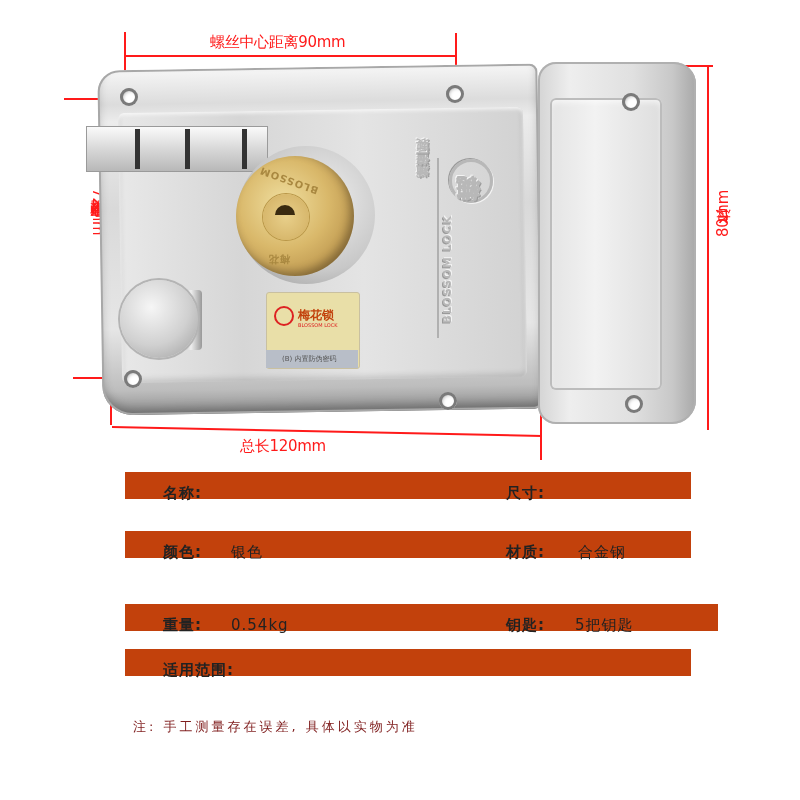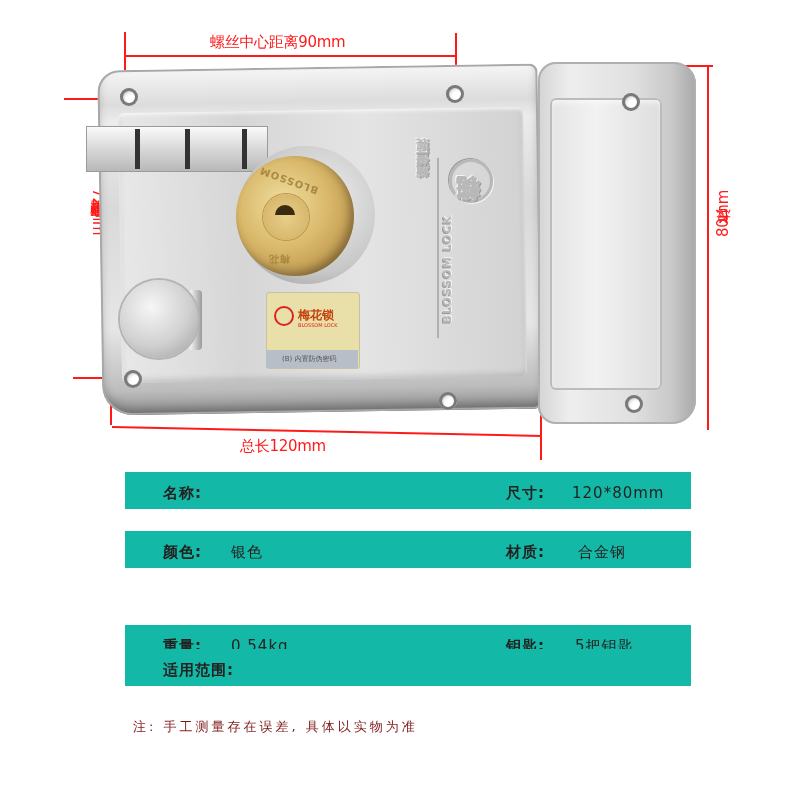--- a/index.html
+++ b/index.html
@@ -47,21 +47,21 @@
   .knob { left:120px; top:280px; width:78px; height:78px; border-radius:50%;
     background:radial-gradient(circle at 40% 35%,#f6f6f6 0%,#d0d0d0 55%,#9c9c9c 100%);
     box-shadow: 0 0 0 2px #b4b4b4; }
   .knob-stem { left:180px; top:290px; width:22px; height:60px; background:linear-gradient(90deg,#bbb,#eee,#999); border-radius:4px; }
   .emboss { color:#b8b8b8; font-size:15px; font-weight:bold; text-shadow: 1px 1px 0 #f4f4f4, -1px -1px 0 #9a9a9a; }
   .emboss-logo { left:449px; top:159px; width:44px; height:44px; border-radius:50%; border:3px solid #b8b8b8;
     box-shadow: 1px 1px 0 #f4f4f4, -1px -1px 0 #9a9a9a; box-sizing:border-box; }
   .emboss-line { left:437px; top:158px; width:2px; height:180px; background:#b0b0b0; }
 
   
-  .row { left:125px; width:566px; height:37px; background:#14b8a6; }
+  .row { left:125px; width:566px; height:27px; background:#c2410c; }
   .cell { position:absolute; top:0; height:43px; line-height:43px; font-size:15px; color:#222; white-space:nowrap; }
   .label { font-weight:bold; letter-spacing:1px; }
   .val { letter-spacing:1px; }
   .note { left:133px; top:718px; font-size:13px; color:#7f1d1d; letter-spacing:3px; }
 </style>
 </head>
 <body>
 
 <div class="abs red" style="left:124px;top:32px;width:2px;height:50px;"></div>
 <div class="abs red" style="left:455px;top:33px;width:2px;height:70px;"></div>
@@ -120,31 +120,30 @@
 
 <div class="abs emboss-line"></div>
 <div class="abs emboss-logo"></div>
 <div class="abs emboss vtext" style="left:452px;top:220px;font-size:24px;transform:rotate(180deg);">梅花锁</div>
 <div class="abs emboss vtext" style="left:441px;top:215px;font-size:11px;letter-spacing:1px;transform:rotate(180deg);">BLOSSOM LOCK</div>
 <div class="abs emboss vtext" style="left:414px;top:160px;font-size:13px;letter-spacing:2px;transform:rotate(180deg);">精美耳 值深蓝 匠製</div>
 
 <div class="abs row" style="top:472px;">
   <span class="cell label" style="left:38px;">名称:</span>
   <span class="cell label" style="left:381px;">尺寸:</span>
-  <span class="cell val" style="left:447px;">120*80mm</span>
 </div>
 
 <div class="abs row" style="top:531px;">
   <span class="cell label" style="left:38px;">颜色:</span>
   <span class="cell val" style="left:106px;">银色</span>
   <span class="cell label" style="left:381px;">材质:</span>
   <span class="cell val" style="left:453px;">合金钢</span>
 </div>
 
-<div class="abs row" style="top:625px;">
+<div class="abs row" style="top:604px;padding-left:27px;">
   <span class="cell label" style="left:38px;">重量:</span>
   <span class="cell val" style="left:106px;">0.54kg</span>
   <span class="cell label" style="left:381px;">钥匙:</span>
   <span class="cell val" style="left:450px;">5把钥匙</span>
 </div>
 
 <div class="abs row" style="top:649px;">
   <span class="cell label" style="left:38px;">适用范围:</span>
 </div>
 

